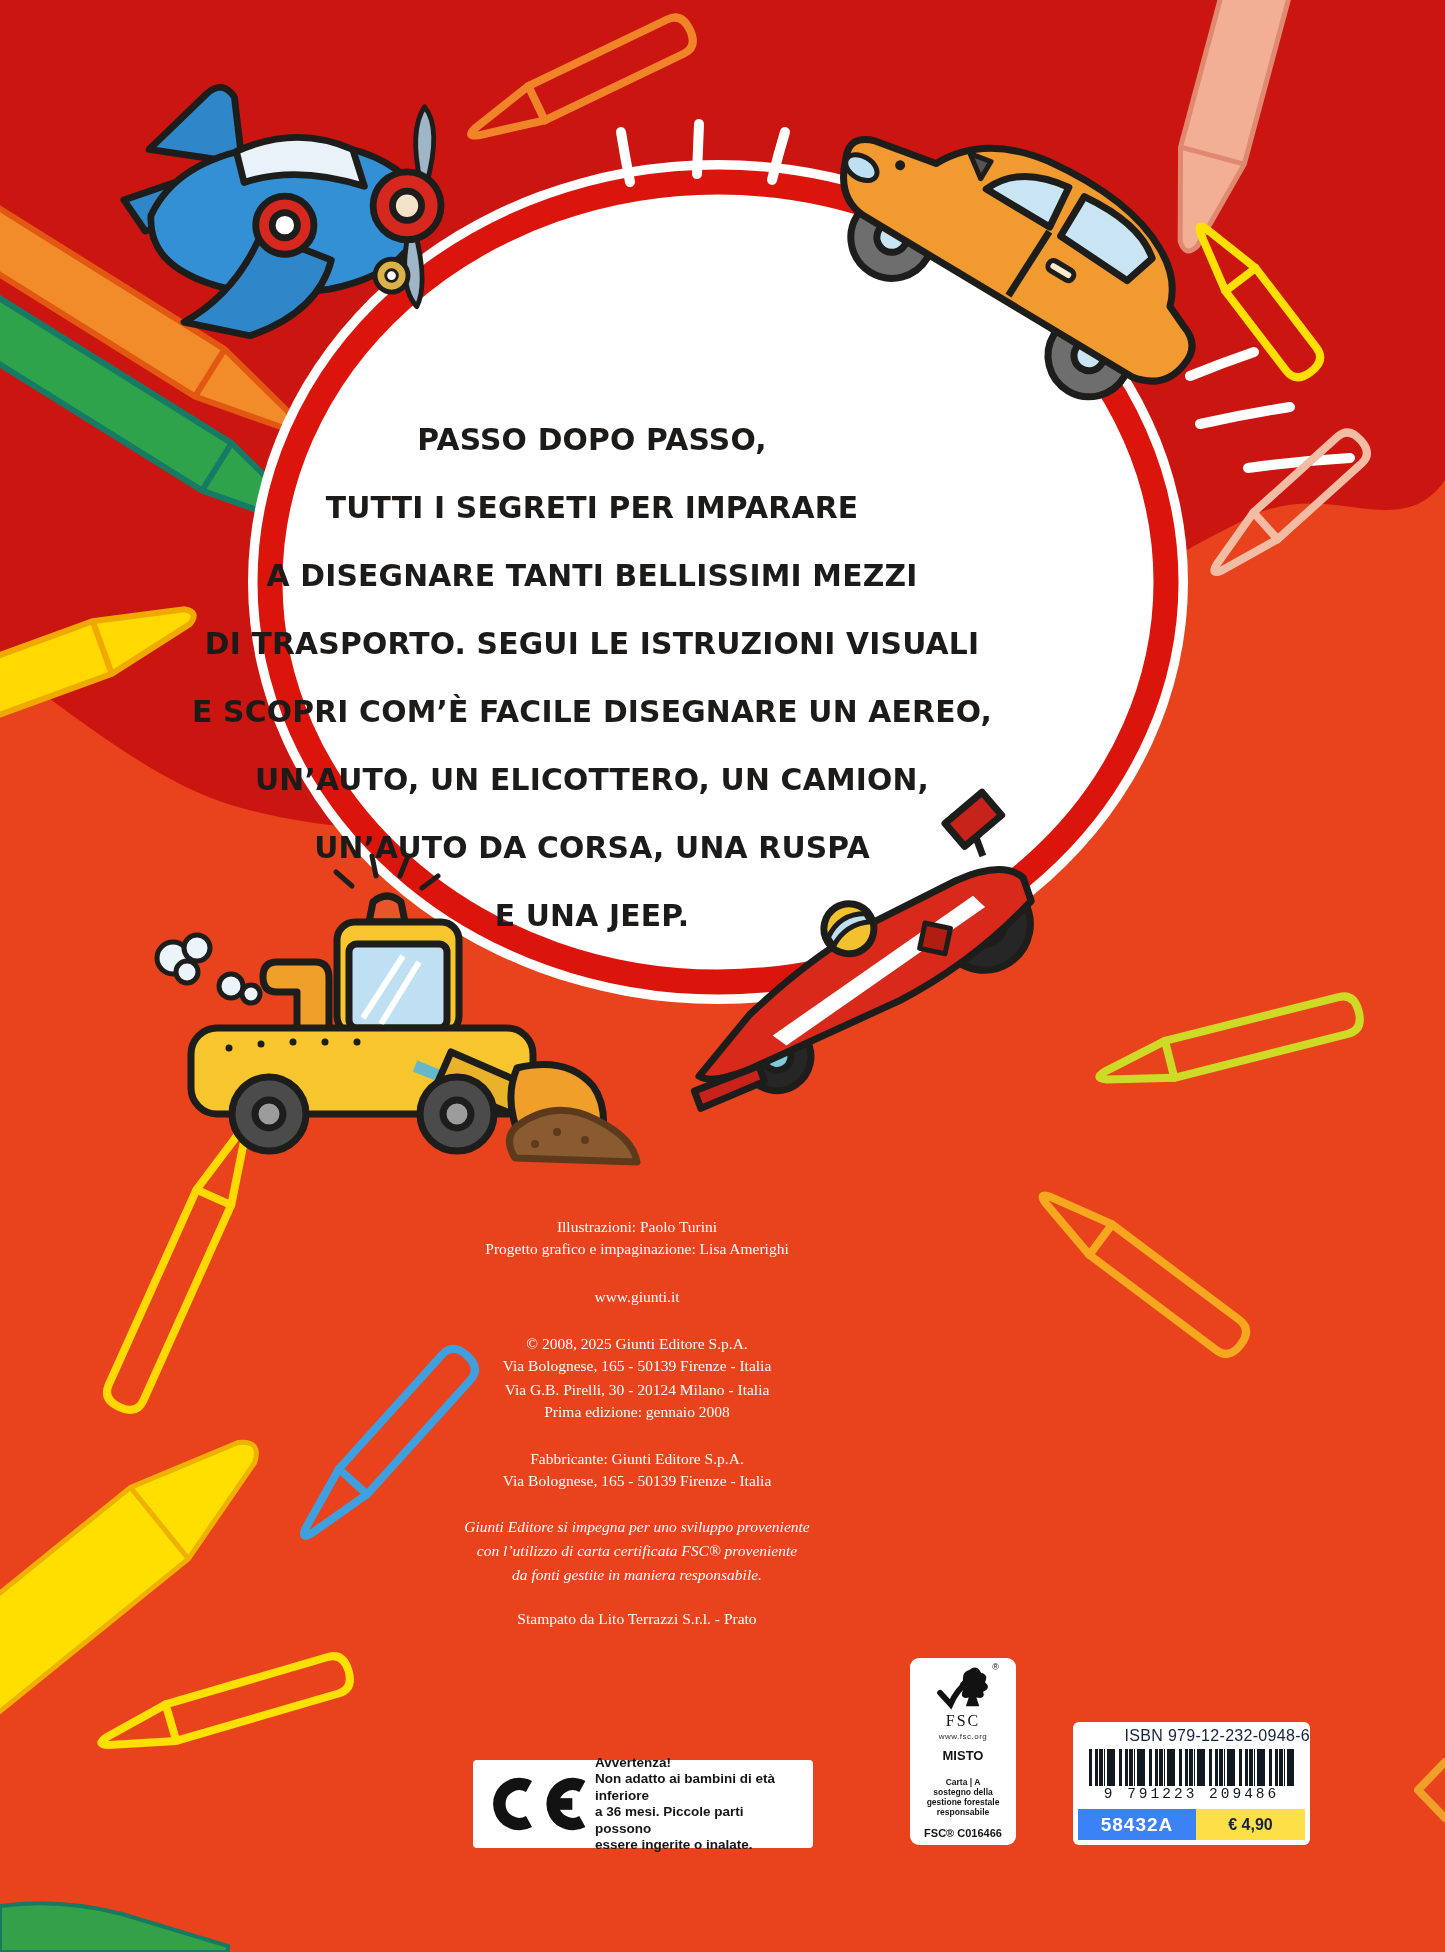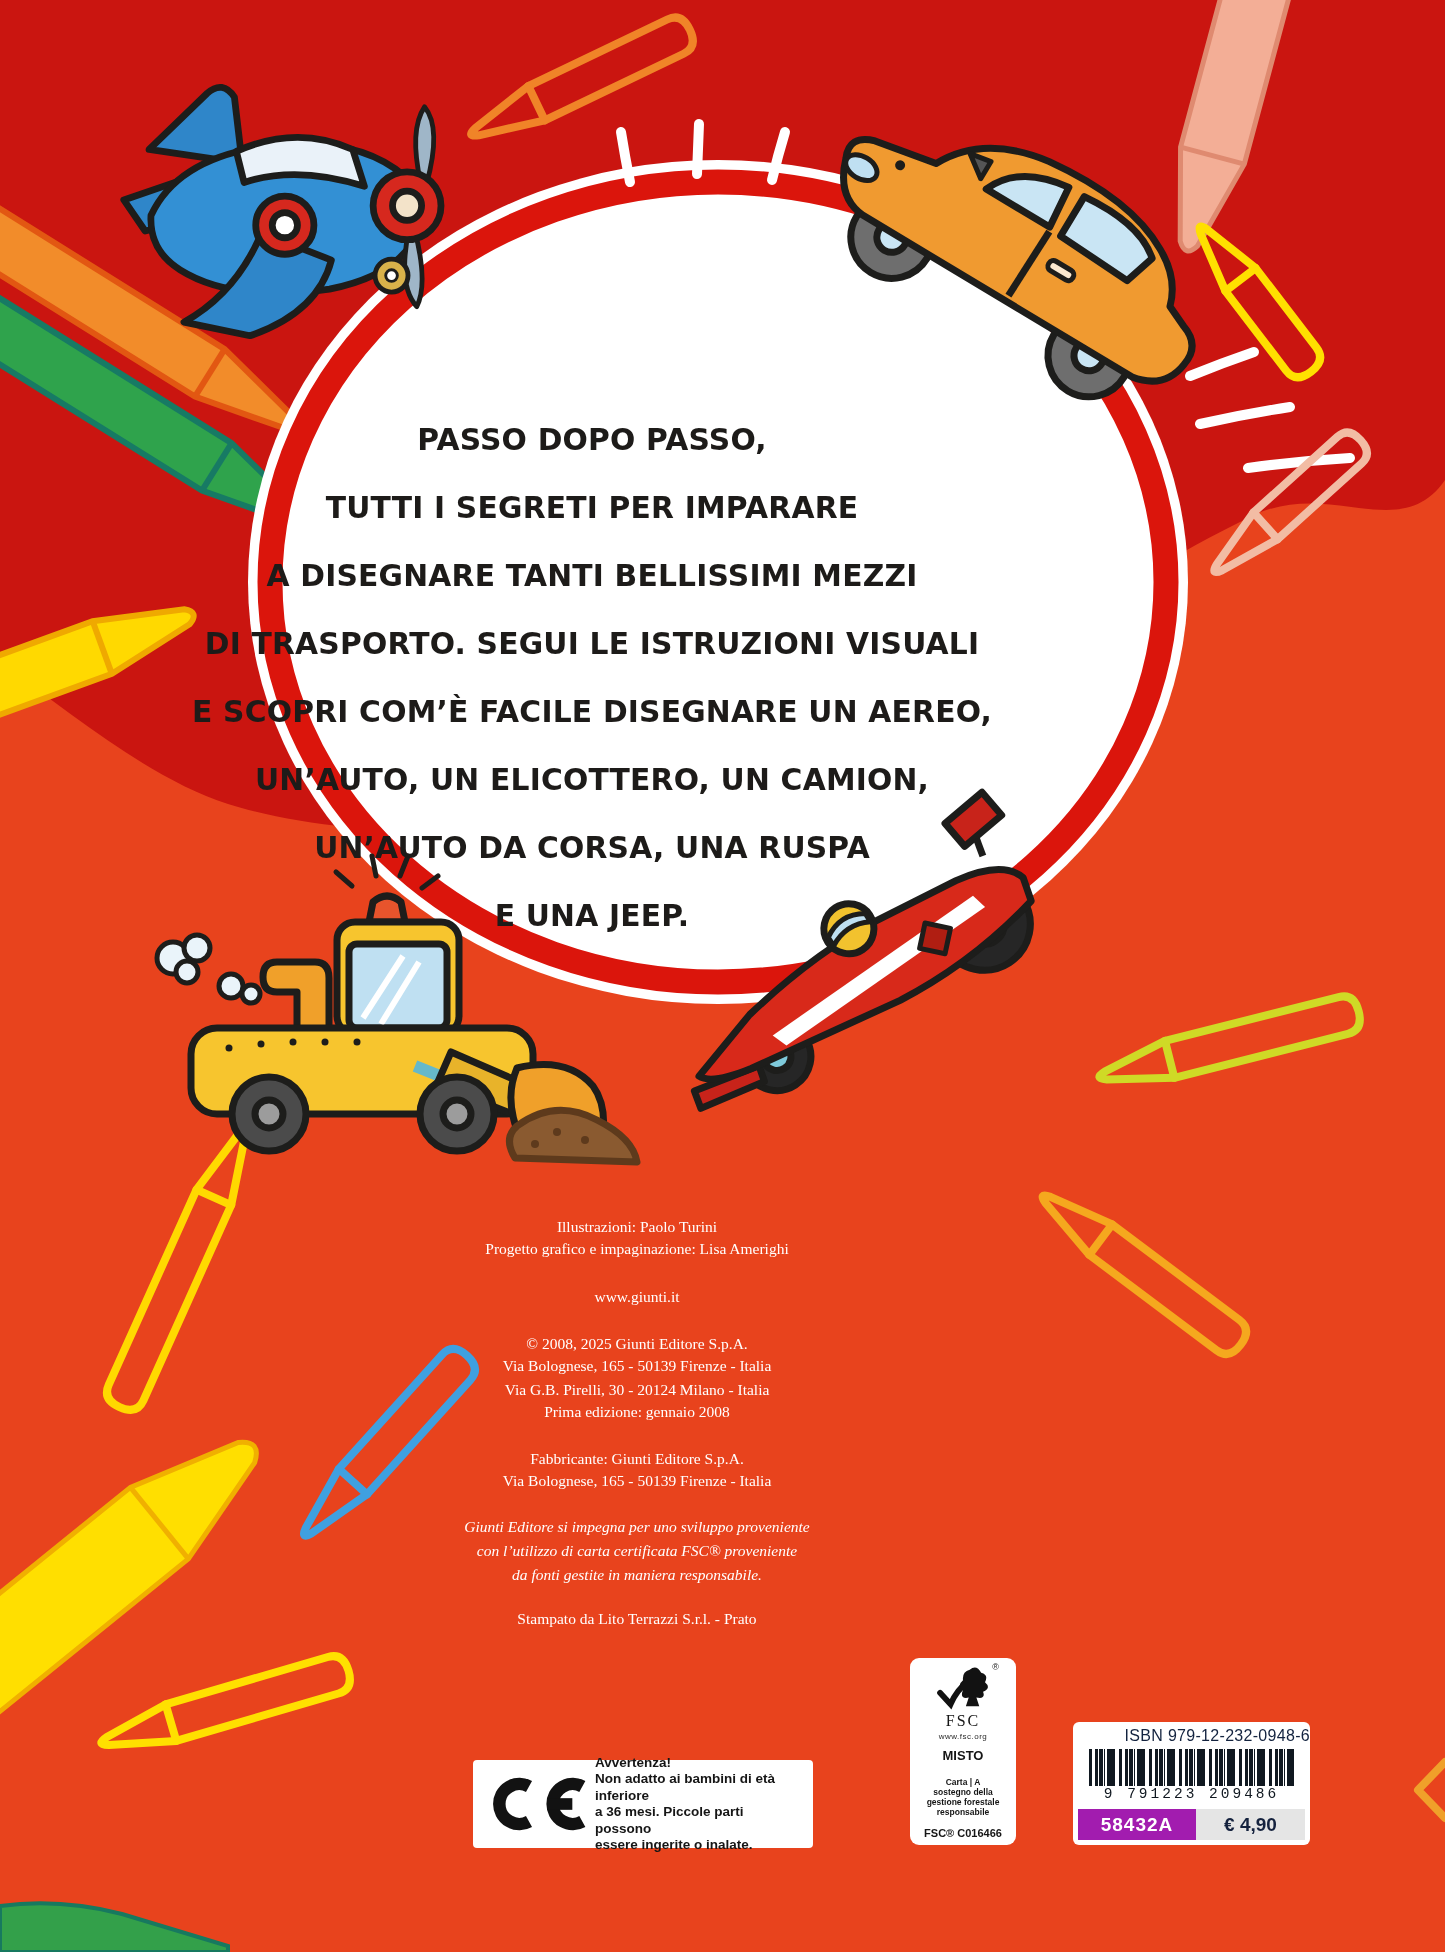--- a/index.html
+++ b/index.html
@@ -46,25 +46,25 @@
               font-size:16px;color:#13233f;letter-spacing:.3px}
   .bars{position:absolute;left:16px;right:16px;top:27px;height:52px;
         background:
           repeating-linear-gradient(90deg,#101820 0 2px,rgba(0,0,0,0) 2px 6px),
           repeating-linear-gradient(90deg,#101820 0 3px,rgba(0,0,0,0) 3px 10px),
           repeating-linear-gradient(90deg,#101820 0 1.5px,rgba(0,0,0,0) 1.5px 7.5px)}
   .digits{position:absolute;left:10px;right:10px;top:64px;height:18px;text-align:center;
           background:#ffffff;font-family:"Liberation Mono",monospace;
           font-size:14.5px;letter-spacing:3px;color:#101820}
   .isbn-bottom{position:absolute;left:5px;right:5px;bottom:5px;height:31px;display:flex}
-  .code-cell{flex:0 0 118px;background:#a21caf;color:#ffffff;display:flex;
+  .code-cell{flex:0 0 118px;background:#3b82f6;color:#ffffff;display:flex;
              align-items:center;justify-content:center;font-weight:bold;font-size:19px;
              letter-spacing:1px}
-  .price-cell{flex:1;background:#e5e5e5;color:#15223e;display:flex;align-items:center;
-              justify-content:center;font-weight:bold;font-size:19px}
+  .price-cell{flex:1;background:#fde047;color:#15223e;display:flex;align-items:center;
+              justify-content:center;font-weight:bold;font-size:16px}
 </style>
 </head>
 <body>
 
 <div id="canvas">
 
   <svg class="art" viewBox="0 0 1445 1952" aria-hidden="true">
 
     <rect width="1445" height="1952" fill="#E8431D"></rect>
     <path d="M0,0 H1445 V480 C1400,545 1330,478 1252,516 C1174,554 1108,596 1030,648

